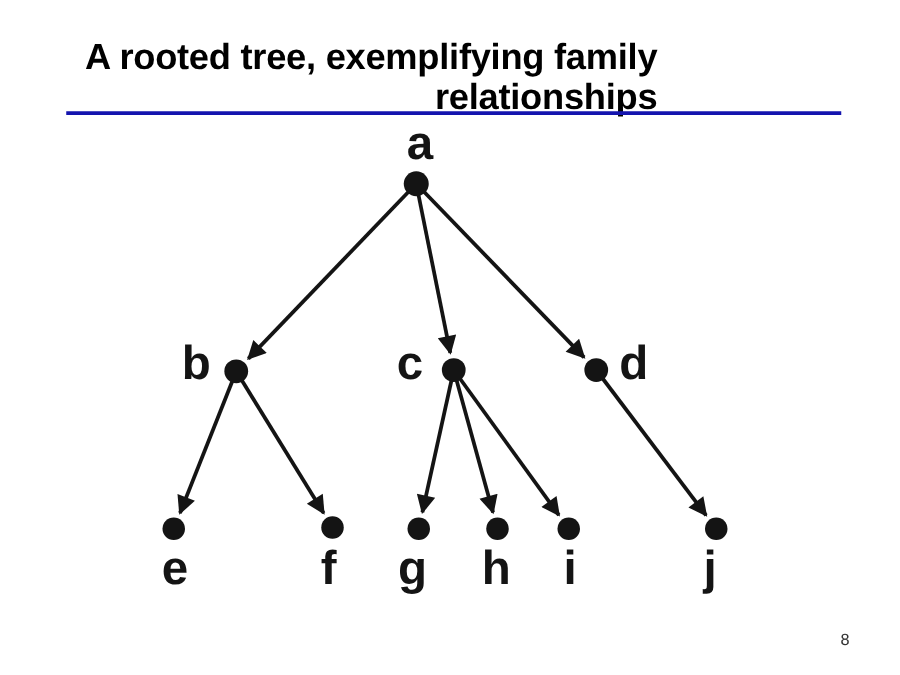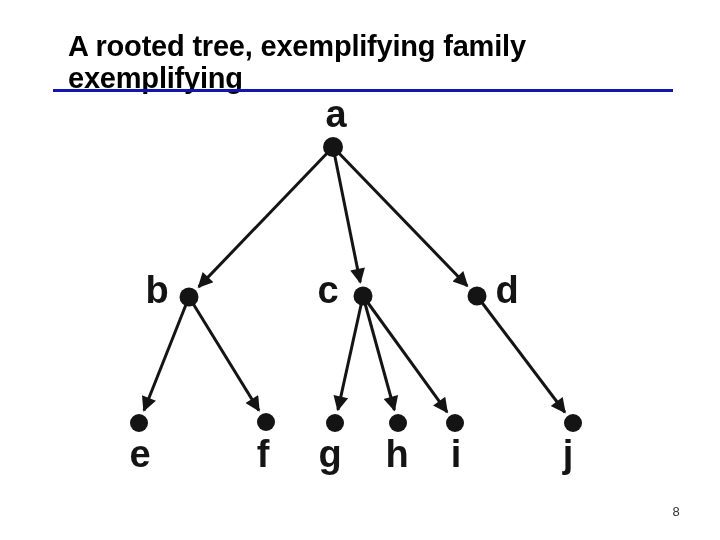--- a/index.html
+++ b/index.html
@@ -19,20 +19,21 @@
   }
   .slide-title{
     position:absolute;
     left:68px;top:30px;
     font-size:29px;
     font-weight:bold;
     line-height:32px;
     letter-spacing:-0.2px;
     color:var(--title);
     white-space:nowrap;
+    text-align:right;
   }
   .title-underline{
     position:absolute;
     left:53px;top:88.5px;
     width:620px;height:3.5px;
     background:var(--underline);
   }
   .page-number{
     position:absolute;
     left:666px;top:504px;
@@ -61,21 +62,21 @@
   }
   #arrowhead path{
     fill:var(--ink);
   }
 </style>
 </head>
 <body>
 
 <div class="slide-title">
   <div>A rooted tree, exemplifying family</div>
-  <div>exemplifying</div>
+  <div>relationships</div>
 </div>
 
 <div class="title-underline"></div>
 
 <svg class="tree" width="720" height="540" viewBox="0 0 720 540">
   <defs>
     <marker id="arrowhead" viewBox="0 0 10 10" refX="9" refY="5" markerWidth="6.5" markerHeight="5" orient="auto" markerUnits="strokeWidth">
       <path d="M0,0 L10,5 L0,10 z"></path>
     </marker>
   </defs>

